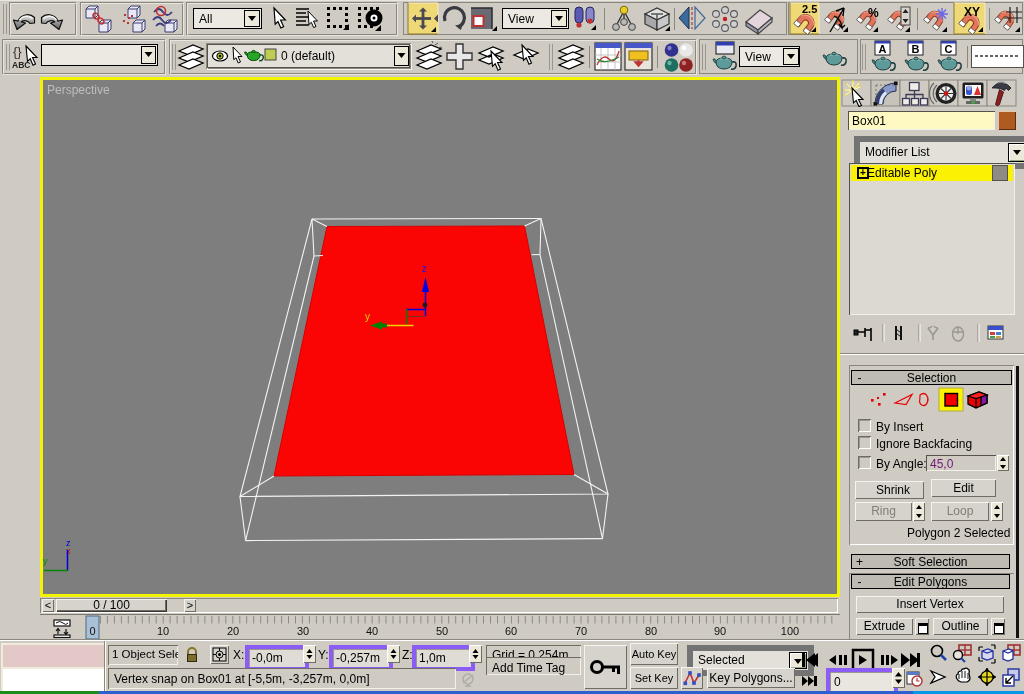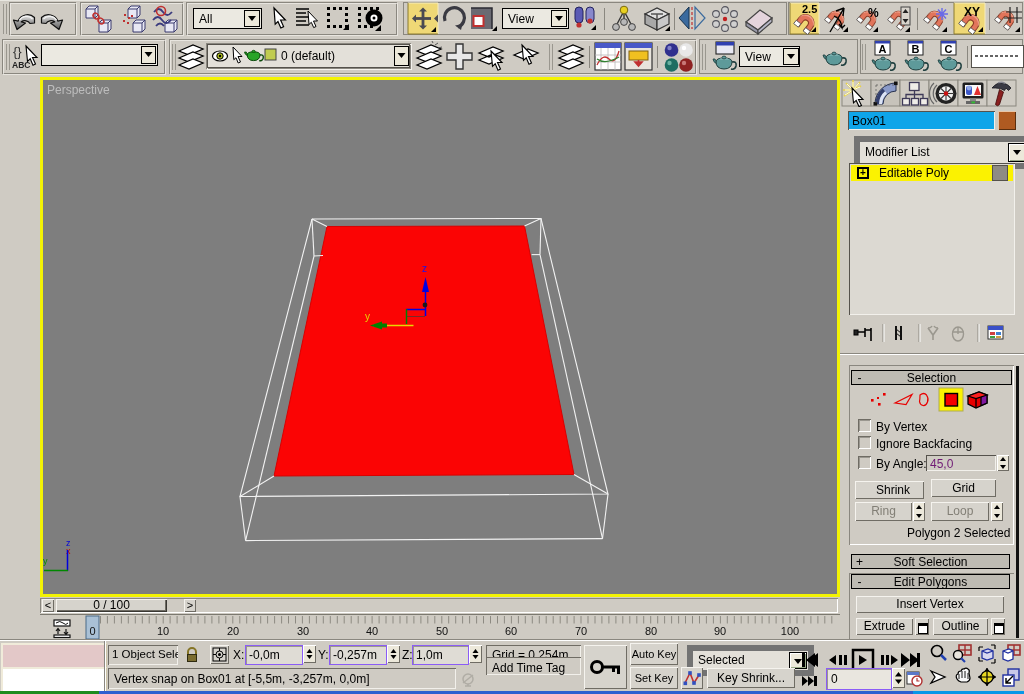--- a/index.html
+++ b/index.html
@@ -1,20 +1,20 @@
 <!DOCTYPE html>
 <html><head>
 <meta charset="utf-8">
 <style>
 html,body{margin:0;padding:0;}
 body{width:1024px;height:694px;position:relative;overflow:hidden;
   background:#CFCBC3;font-family:"Liberation Sans",sans-serif;font-size:11px;color:#000;}
 .abs{position:absolute;}
 .sunken{box-shadow:inset 1px 1px 0 #6F6C64, inset -1px -1px 0 #F2F0EB;background:#CFCBC3;}
-.field{background:#DFDCD5;border:1px solid #8b5cf6;box-shadow:inset 1px 1px 0 #9a978f;}
+.field{background:#DFDCD5;border:4px solid #8b5cf6;box-shadow:inset 1px 1px 0 #9a978f;}
 .vsep{width:2px;background:linear-gradient(90deg,#8A877F 50%,#FFF 50%);}
 .hsep{height:2px;background:linear-gradient(180deg,#8A877F 50%,#FFF 50%);}
 .combo{background:#E3E0D9;border:6px solid #737373;margin-left:6px;}
 .combo .btn{position:absolute;right:1px;top:1px;bottom:1px;width:16px;background:#ECE8DA;
   border:1px solid #000;box-shadow:inset 1px 1px 0 #fff, inset -1px -1px 0 #9a8;}
 .combo .btn:after{content:"";position:absolute;left:4px;top:6px;border:4px solid transparent;border-top:5px solid #000;}
 .cbx{width:13px;height:13px;background:#CFCBC3;box-shadow:inset 1px 1px 0 #6F6C64, inset -1px -1px 0 #FFF, inset 2px 2px 0 #9a978f;}
 .btn3d{background:#D6D3CC;box-shadow:inset 1px 1px 0 #F5F3EE, inset -1px -1px 0 #6F6C64;text-align:center;}
 .rollhead{background:#BEBBB3;border:1px solid #000;text-align:center;font-size:12px;}
 .spin{background:#ECE8DA;box-shadow:inset 1px 1px 0 #fff, inset -1px -1px 0 #6F6C64;}
@@ -653,36 +653,36 @@
       <rect x="131.5" y="24.5" width="3.5" height="1.8" fill="#30C030"></rect>
     </g>
 
     <g>
       <path d="M152,11 q5,-6 11,-5 q5,1 8,5 l-2.5,2.5 -2.5,-2.5 -1.5,2.5 -4,-2 -5,-0.5 z" fill="#3A3A44" stroke="#16161E" stroke-width="0.8"></path>
       <path d="M159.5,12.5 l4,2.5 -4,12.5 q-2,2.5 -4,0 z" fill="#8A2020" stroke="#400808" stroke-width="0.8"></path>
       <path d="M158,5.8 q4,-1.5 7,0.5" stroke="#888892" stroke-width="1.5" fill="none"></path>
     </g>
   </svg>
 
-  <div class="abs sunken" style="left:8px;top:34px;width:147px;height:19px;background:#0ea5e9;box-shadow:inset 1px 1px 0 #55524C, inset -1px -1px 0 #F2F0EB;">
+  <div class="abs sunken" style="left:8px;top:34px;width:147px;height:19px;background:#fef9c3;box-shadow:inset 1px 1px 0 #55524C, inset -1px -1px 0 #F2F0EB;">
     <div class="abs txt" style="left:4px;top:3px;font-size:12px;">Box01</div>
   </div>
   <div class="abs" style="left:158px;top:34px;width:18px;height:19px;background:#AF5A21;box-shadow:inset 1px 1px 0 #E8C6A8, inset -1px -1px 0 #5A2E0E;"></div>
 
   <div class="abs combo" style="left:8px;top:59px;width:167px;height:21px;">
     <div class="abs txt" style="left:5px;top:3px;font-size:12px;">Modifier List</div>
     <div class="btn"></div>
   </div>
 
   <div class="abs" style="left:9px;top:86px;width:166px;height:152px;background:#DCD9D2;box-shadow:inset 1px 1px 0 #55524C, inset -1px -1px 0 #F2F0EB;">
     <div class="abs" style="left:2px;top:2px;width:162px;height:16px;background:#FBF201;">
       <div class="abs" style="left:6px;top:2px;width:12px;height:12px;background:#000;">
         <div class="abs" style="left:2px;top:2px;width:8px;height:8px;background:#FBF201;font-size:10px;line-height:8px;text-align:center;font-weight:bold;">+</div>
       </div>
-      <div class="abs txt" style="left:28px;top:1px;font-size:12px;">Editable Poly</div>
+      <div class="abs txt" style="left:16px;top:1px;font-size:12px;">Editable Poly</div>
       <div class="abs" style="left:142px;top:1px;width:14px;height:14px;background:#8E8B84;box-shadow:0 0 0 1px #55524C;"></div>
     </div>
   </div>
 
   <svg class="abs" style="left:0;top:243px;" width="184" height="26" viewBox="0 0 184 26">
     <g stroke="#000" fill="#222">
       <path d="M17,12 h8 M25,8 v9 M25,10 h6 M31,8 v13" stroke-width="1.6" fill="none"></path>
       <rect x="14" y="10" width="4" height="5" fill="#222"></rect>
     </g>
     <line x1="43" y1="4" x2="43" y2="22" stroke="#8a877f"></line>
@@ -731,36 +731,36 @@
     <rect x="99" y="1" width="24" height="23" fill="#FBF201" stroke="#B0AC50" stroke-width="1"></rect>
     <rect x="105" y="6.5" width="12.5" height="12.5" fill="#F40000" stroke="#000" stroke-width="1.4"></rect>
     <g stroke="#000" stroke-width="1.3">
       <polygon points="128,9 139,5 147,8 147,16 136,21 128,17" fill="#E80000"></polygon>
       <polygon points="141,7.7 147,8 147,16 141,18.6" fill="#8018A0"></polygon>
       <polygon points="128,9 139,5 147,8 136,11.5" fill="#FB2020"></polygon>
       <line x1="136" y1="11.5" x2="136" y2="21"></line>
     </g>
   </svg>
   <div class="abs cbx" style="left:18px;top:342px;"></div>
-    <div class="abs txt" style="left:36px;top:343px;font-size:12px;">By Vertex</div>
+    <div class="abs txt" style="left:36px;top:343px;font-size:12px;">By Insert</div>
   <div class="abs cbx" style="left:18px;top:359px;"></div>
     <div class="abs txt" style="left:36px;top:360px;font-size:12px;">Ignore Backfacing</div>
   <div class="abs cbx" style="left:18px;top:379px;"></div>
     <div class="abs txt" style="left:36px;top:380px;font-size:12px;">By Angle:</div>
   <div class="abs" style="left:86px;top:378px;width:70px;height:16px;background:#CFCBC3;box-shadow:inset 1px 1px 0 #55524C, inset -1px -1px 0 #F2F0EB;">
     <div class="abs txt" style="left:4px;top:2px;color:#701a75;font-size:12px;">45,0</div>
   </div>
   <div class="abs spin" style="left:157px;top:378px;width:12px;height:16px;">
     <svg width="12" height="16">
         <polygon points="6,2 3,6 9,6" fill="#000"></polygon>
         <polygon points="6,14 3,10 9,10" fill="#000"></polygon>
       </svg>
   </div>
   <div class="abs btn3d" style="left:15px;top:404px;width:62px;height:18px;font-size:12px;line-height:18px;padding-left:7px;">Shrink</div>
-  <div class="abs btn3d" style="left:91px;top:402px;width:65px;height:18px;font-size:12px;line-height:18px;">Grid</div>
+  <div class="abs btn3d" style="left:91px;top:402px;width:65px;height:18px;font-size:12px;line-height:18px;">Edit</div>
   <div class="abs btn3d" style="left:15px;top:425px;width:57px;height:19px;font-size:12px;line-height:19px;color:#827F76;text-align:center;">Ring</div>
   <div class="abs spin" style="left:73px;top:425px;width:12px;height:19px;">
     <svg width="12" height="19">
         <polygon points="6,3 3,7 9,7" fill="#000"></polygon>
         <polygon points="6,16 3,12 9,12" fill="#000"></polygon>
       </svg>
   </div>
   <div class="abs btn3d" style="left:91px;top:425px;width:58px;height:19px;font-size:12px;line-height:19px;color:#827F76;">Loop</div>
   <div class="abs spin" style="left:151px;top:425px;width:12px;height:19px;">
     <svg width="12" height="19">
@@ -1030,21 +1030,21 @@
     <svg width="22" height="22">
         <path d="M4,16 L9,6 L13,16 L18,8" stroke="#C03030" stroke-width="1.6" fill="none"></path>
         <g fill="#3050C0">
           <rect x="2.5" y="14.5" width="3.6" height="3.6"></rect>
           <rect x="7.2" y="4.2" width="3.6" height="3.6"></rect>
           <rect x="11.2" y="14.2" width="3.6" height="3.6"></rect>
           <rect x="16.2" y="6.2" width="3.6" height="3.6"></rect>
         </g>
       </svg>
   </div>
-  <div class="abs btn3d" style="left:707px;top:29px;width:88px;height:20px;font-size:12px;line-height:20px;">Key Shrink...</div>
+  <div class="abs btn3d" style="left:707px;top:29px;width:88px;height:20px;font-size:12px;line-height:20px;">Key Polygons...</div>
 
   <svg class="abs" style="left:798px;top:6px;" width="126" height="44" viewBox="0 0 126 44">
     <g fill="#000">
       <path d="M4,8 h3 v14 h-3 z M20,8 v14 l-9,-7 z M8,15 l9,-7 v14 z"></path>
       <path d="M33,10 l-7,5 7,5 z M36,10 h3 v10 h-3 z M41,10 h3 v10 h-3 z" transform="translate(5,0)"></path>
       <rect x="55" y="5" width="20" height="20" fill="none" stroke="#000" stroke-width="2.5"></rect>
       <path d="M61,10 l8,5 -8,5 z"></path>
       <path d="M85,10 h3 v10 h-3 z M90,10 h3 v10 h-3 z M95,10 l7,5 -7,5 z" transform="translate(-2,0)"></path>
       <path d="M106,8 l9,7 -9,7 z M115,8 l9,7 -9,7 z M122,8 h3 v14 h-3 z" transform="translate(-3,0)"></path>
     </g>

